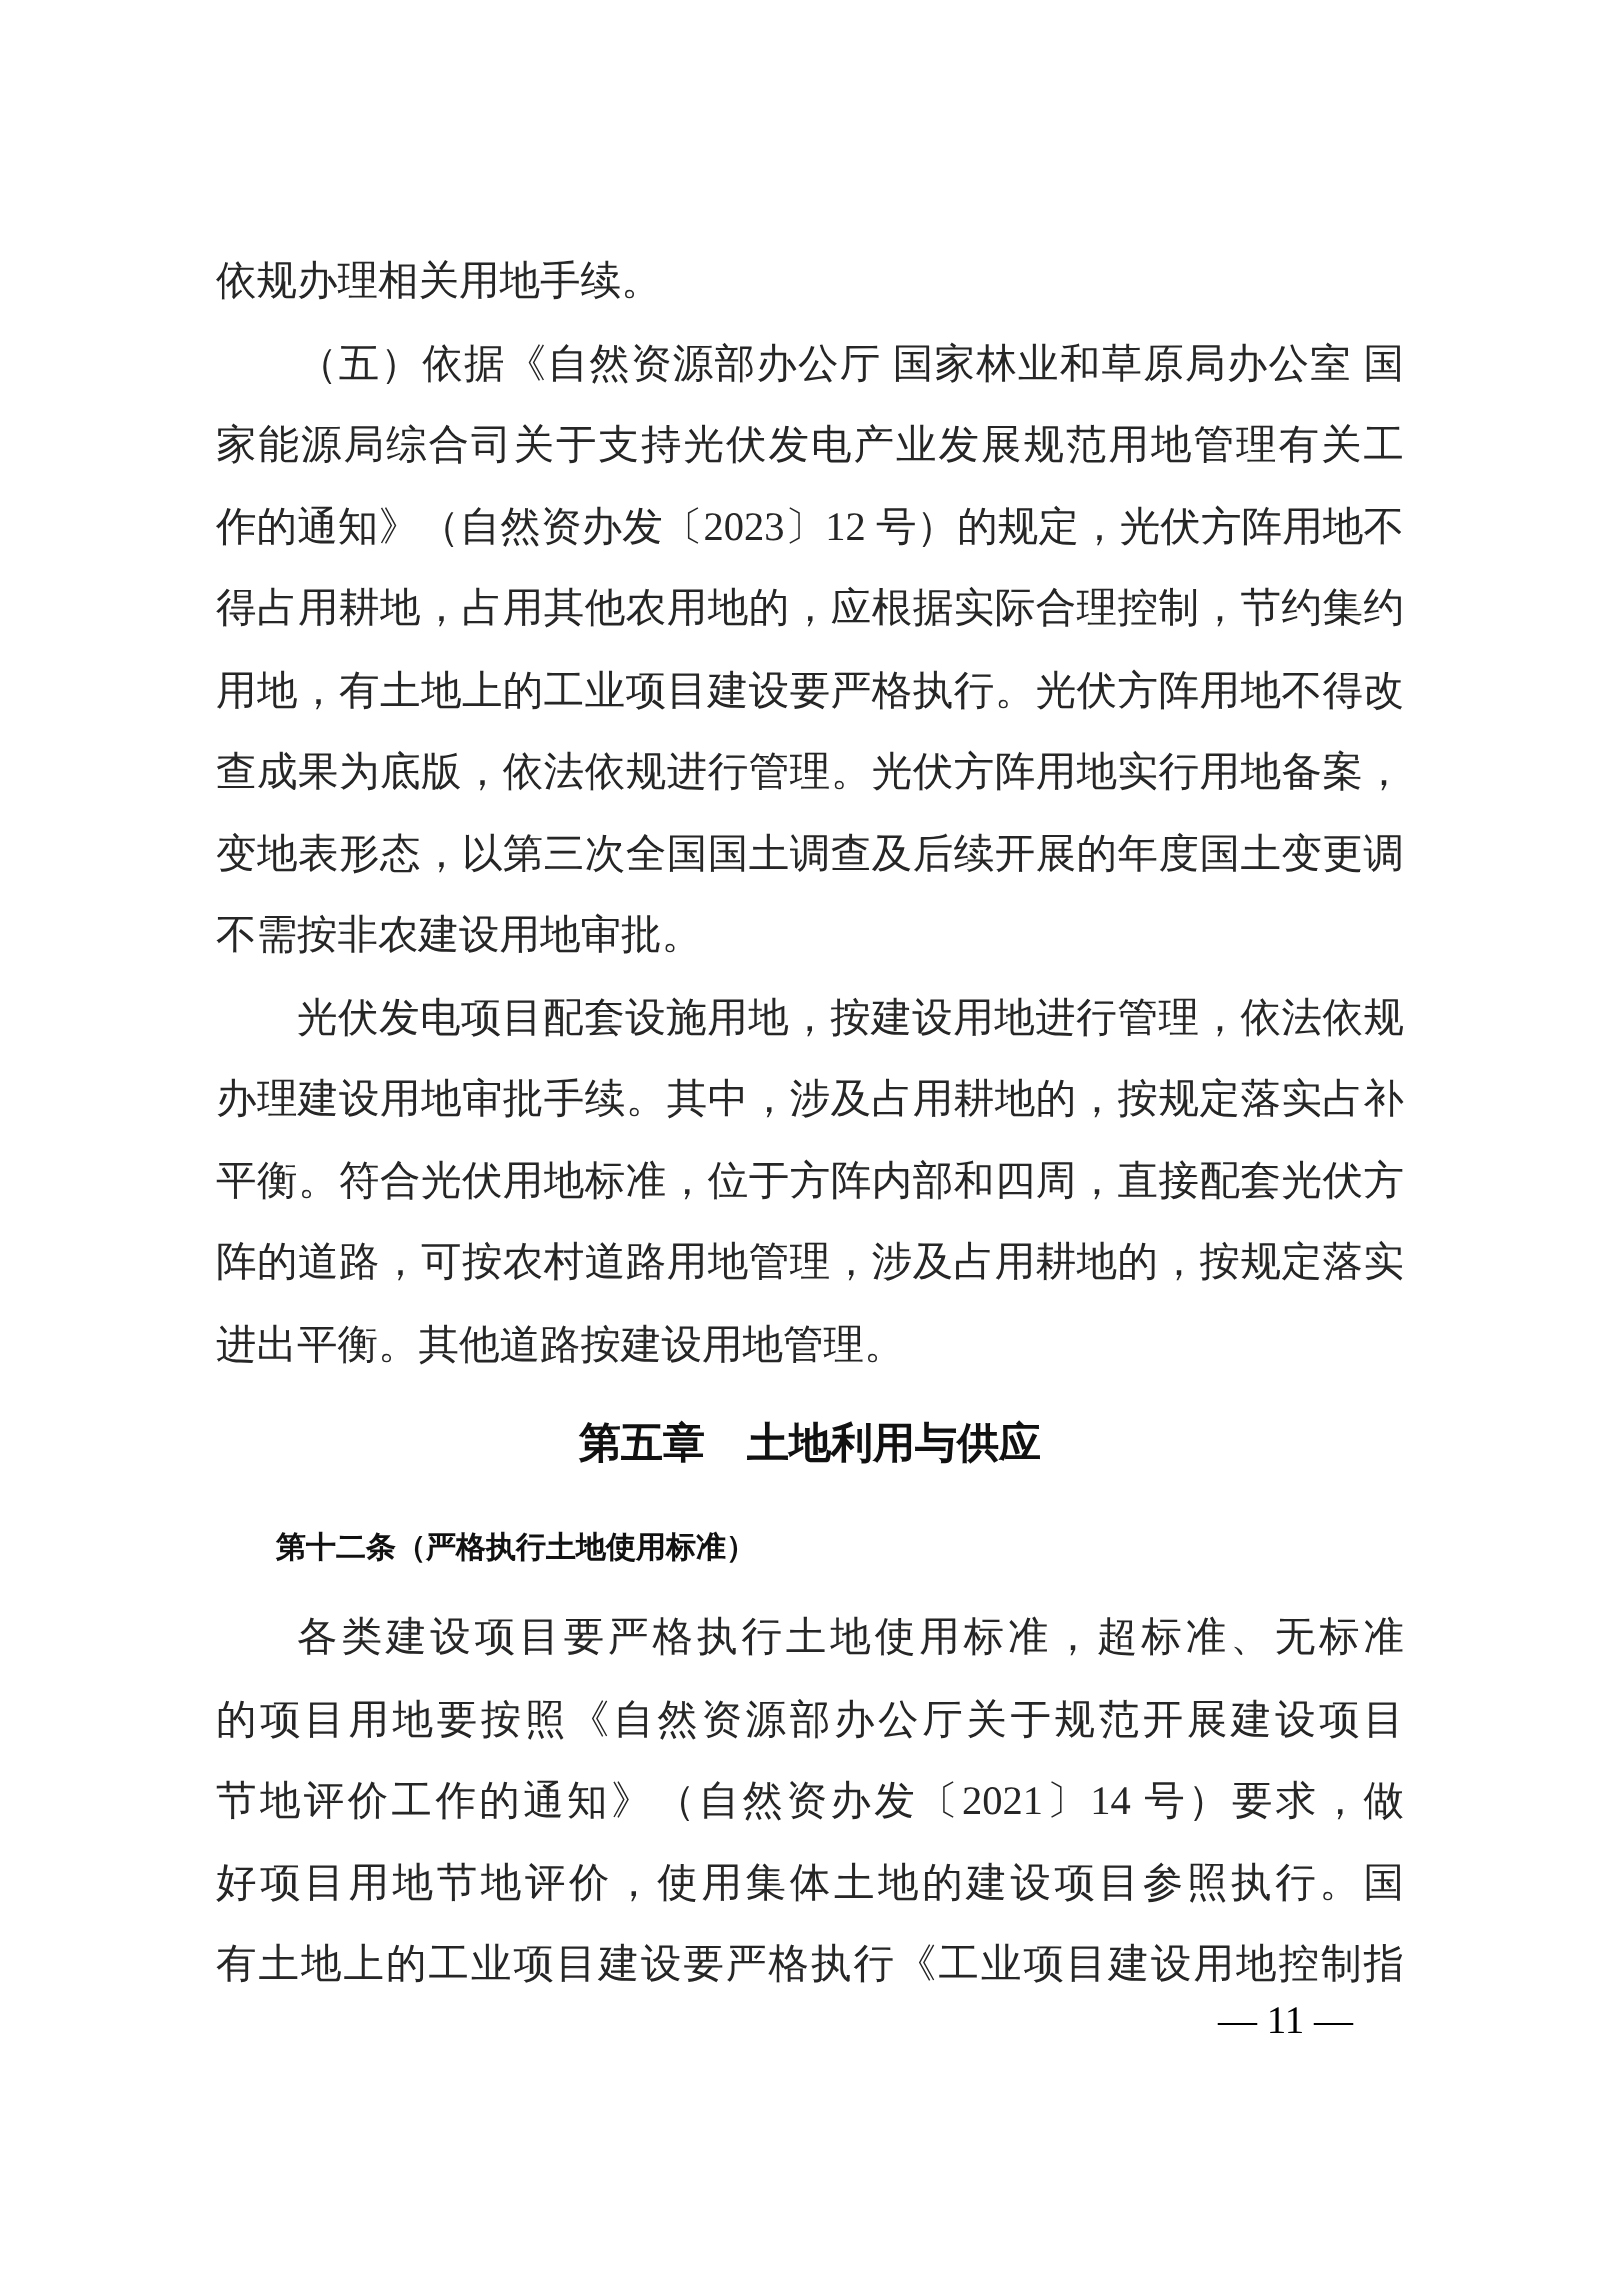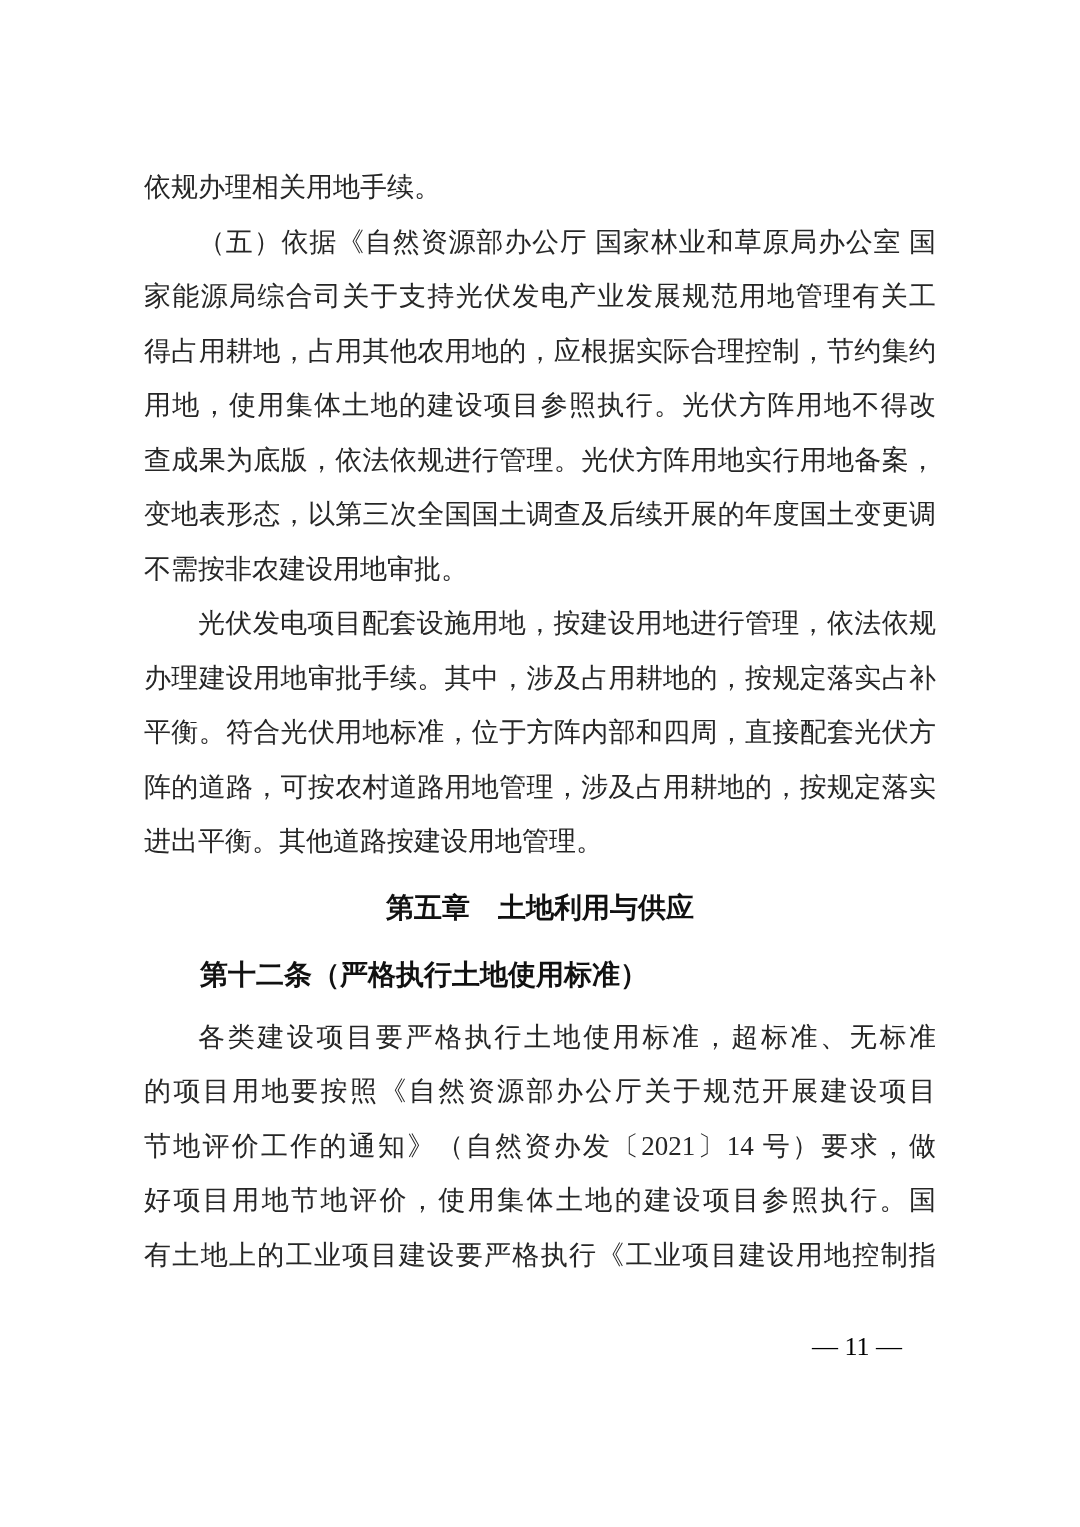--- a/index.html
+++ b/index.html
@@ -42,23 +42,23 @@
     font-weight: 700;
     font-size: 28px;
     line-height: 54.5px;
     height: 54.5px;
     margin-top: 12px;
     text-align: right;
     text-align-last: center;
     color: #111111;
   }
   .article-heading {
-    font-family: Liberation Mono, monospace;
+    font-family: Liberation Serif, serif;
     font-weight: 700;
-    font-size: 28px;
+    font-size: 20px;
     line-height: 54.5px;
     height: 54.5px;
     margin-top: 15px;
     text-indent: 2em;
     text-align: left;
     text-align-last: left;
     color: #111111;
   }
   .p4-start {
     margin-top: 5px;
@@ -77,22 +77,23 @@
 </head>
 <body>
 
 <div class="page">
   <div class="text-block">
 
     <div class="line lastline">依规办理相关用地手续。</div>
 
     <div class="line indent">（五）依据《自然资源部办公厅 国家林业和草原局办公室 国</div>
     <div class="line">家能源局综合司关于支持光伏发电产业发展规范用地管理有关工</div>
+    <div class="line">作的通知》（自然资办发〔2023〕12 号）的规定，光伏方阵用地不</div>
     <div class="line">得占用耕地，占用其他农用地的，应根据实际合理控制，节约集约</div>
-    <div class="line">用地，使用集体土地的建设项目参照执行。光伏方阵用地不得改</div>
+    <div class="line">用地，有土地上的工业项目建设要严格执行。光伏方阵用地不得改</div>
     <div class="line">查成果为底版，依法依规进行管理。光伏方阵用地实行用地备案，</div>
     <div class="line">变地表形态，以第三次全国国土调查及后续开展的年度国土变更调</div>
     <div class="line lastline">不需按非农建设用地审批。</div>
 
     <div class="line indent">光伏发电项目配套设施用地，按建设用地进行管理，依法依规</div>
     <div class="line">办理建设用地审批手续。其中，涉及占用耕地的，按规定落实占补</div>
     <div class="line">平衡。符合光伏用地标准，位于方阵内部和四周，直接配套光伏方</div>
     <div class="line">阵的道路，可按农村道路用地管理，涉及占用耕地的，按规定落实</div>
     <div class="line lastline">进出平衡。其他道路按建设用地管理。</div>
 

